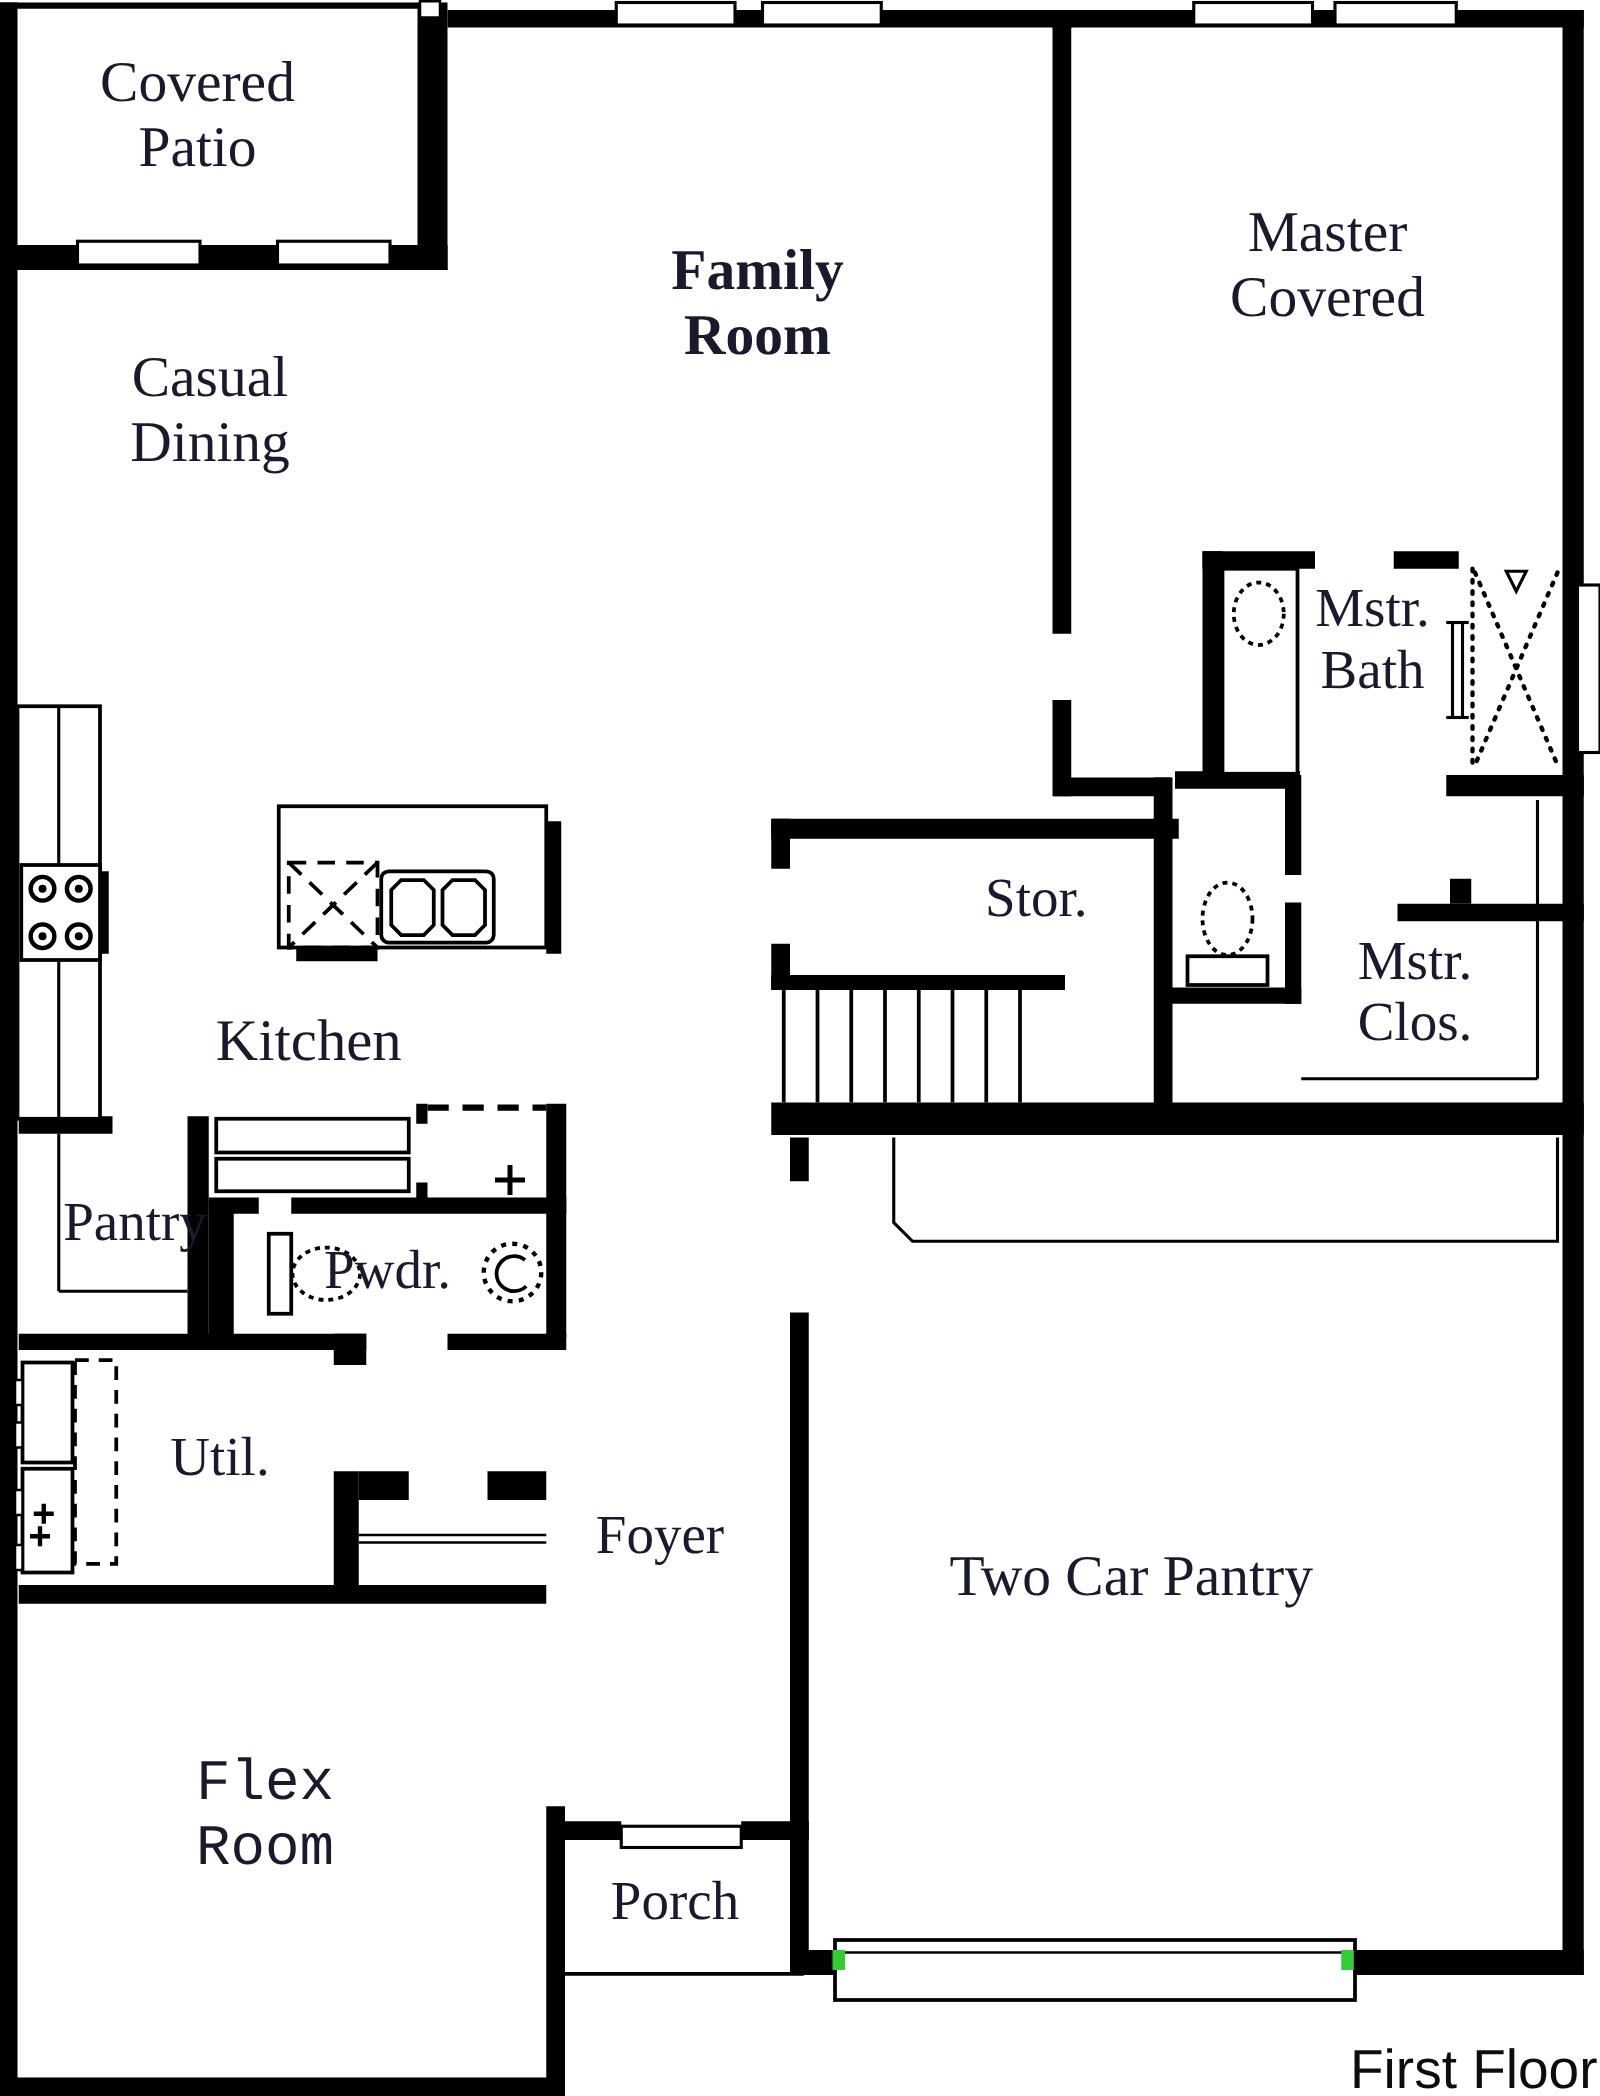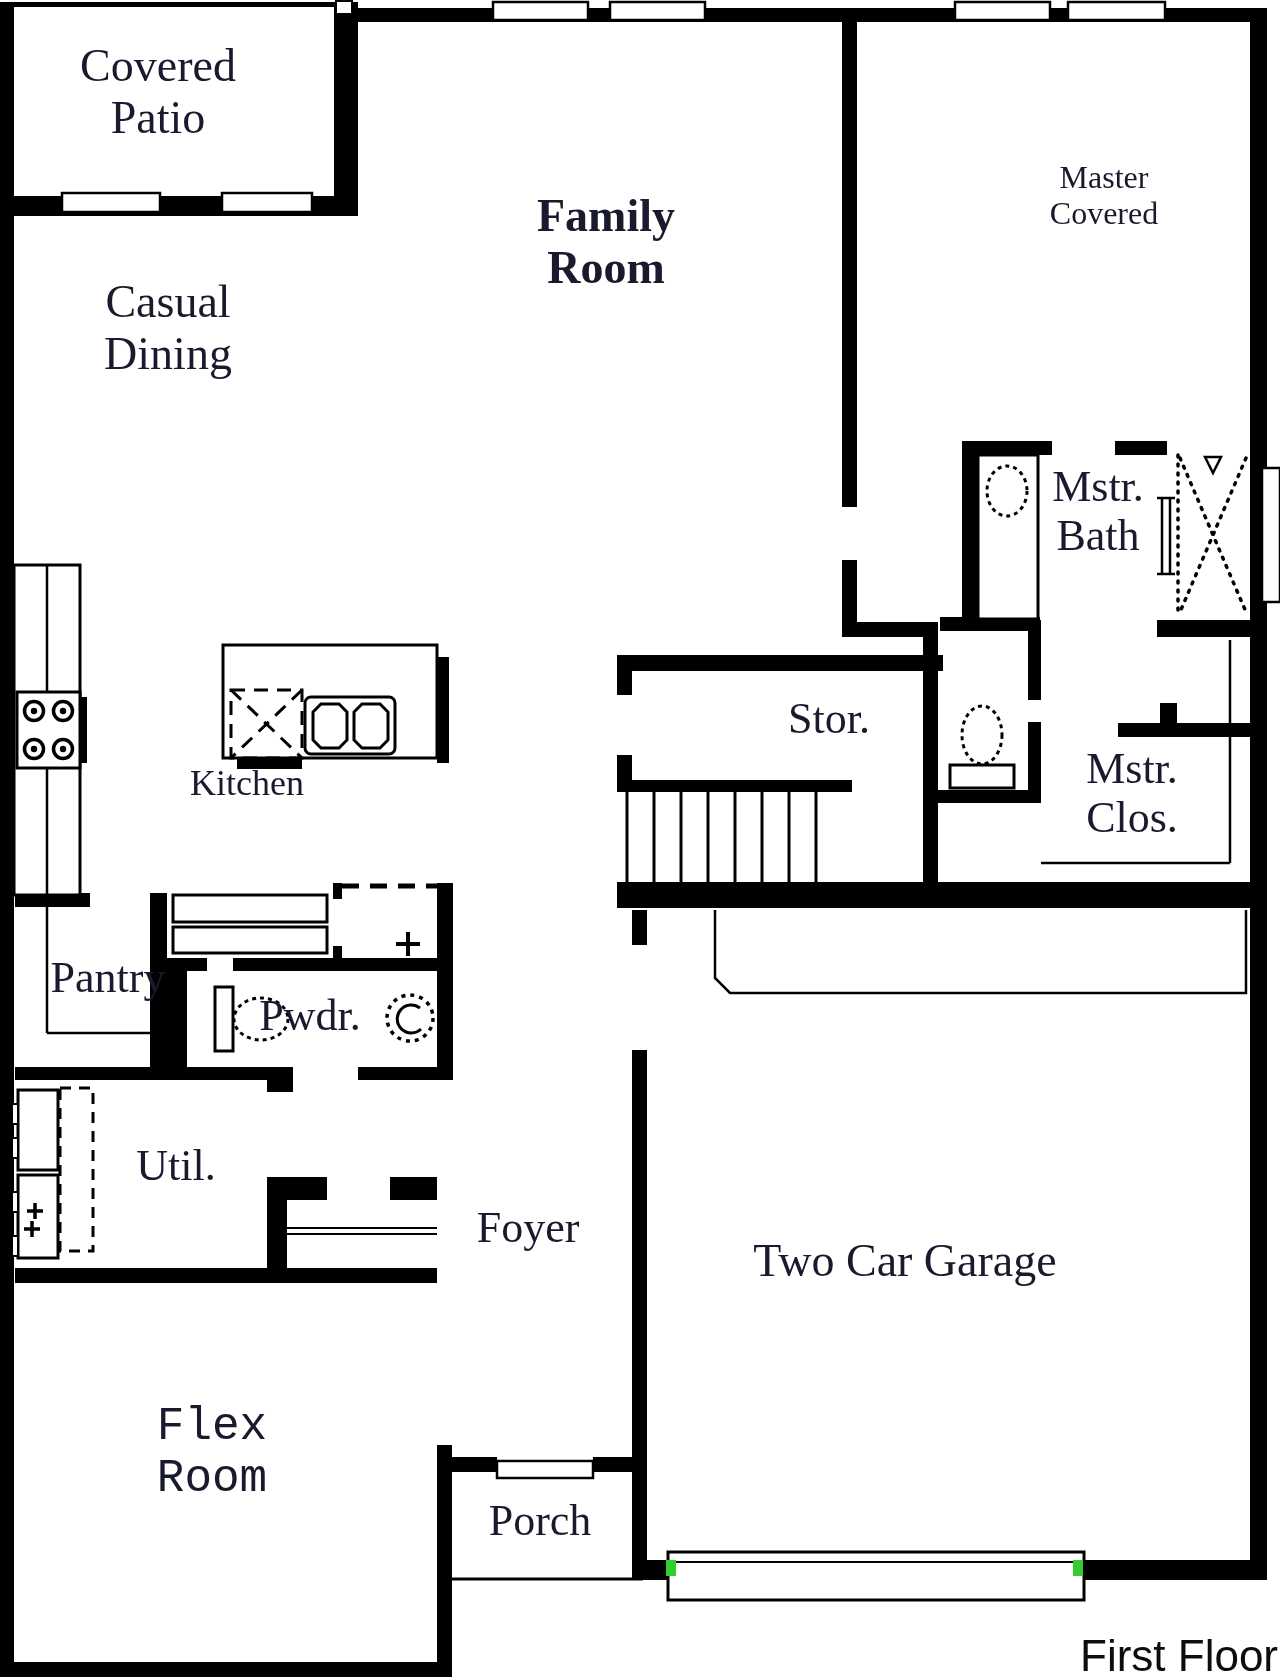--- a/index.html
+++ b/index.html
@@ -236,61 +236,61 @@
   <div class="room-label" style="left:168px;top:276px;font-size:46px;">
     <span>Casual</span>
     <span>Dining</span>
   </div>
 
   <div class="room-label" style="left:606px;top:190px;font-size:46px;font-weight:bold;">
     <span>Family</span>
     <span>Room</span>
   </div>
 
-  <div class="room-label" style="left:1062px;top:160px;font-size:32px;margin-left:42px;">
+  <div class="room-label" style="left:1062px;top:160px;font-size:46px;">
     <span>Master</span>
     <span>Covered</span>
   </div>
 
   <div class="room-label" style="left:1098px;top:462px;font-size:44px;">
     <span>Mstr.</span>
     <span>Bath</span>
   </div>
 
   <div class="room-label" style="left:829px;top:694px;font-size:44px;">
     <span>Stor.</span>
   </div>
 
   <div class="room-label" style="left:1132px;top:744px;font-size:44px;">
     <span>Mstr.</span>
     <span>Clos.</span>
   </div>
 
-  <div class="room-label" style="left:247px;top:763px;font-size:36px;">
+  <div class="room-label" style="left:247px;top:807px;font-size:47px;">
     <span>Kitchen</span>
   </div>
 
   <div class="room-label" style="left:88px;top:953px;font-size:44px;margin-left:20px;">
     <span>Pantry</span>
   </div>
 
   <div class="room-label" style="left:310px;top:991px;font-size:44px;">
     <span>Pwdr.</span>
   </div>
 
   <div class="room-label" style="left:176px;top:1141px;font-size:44px;">
     <span>Util.</span>
   </div>
 
   <div class="room-label" style="left:528px;top:1203px;font-size:44px;">
     <span>Foyer</span>
   </div>
 
   <div class="room-label" style="left:905px;top:1235px;font-size:46px;">
-    <span>Two Car Garage</span>
+    <span>Two Car Pantry</span>
   </div>
 
   <div class="room-label" style="left:212px;top:1402px;font-size:46px;font-family:Liberation Mono, monospace;">
     <span>Flex</span>
     <span>Room</span>
   </div>
 
   <div class="room-label" style="left:540px;top:1496px;font-size:44px;">
     <span>Porch</span>
   </div>

